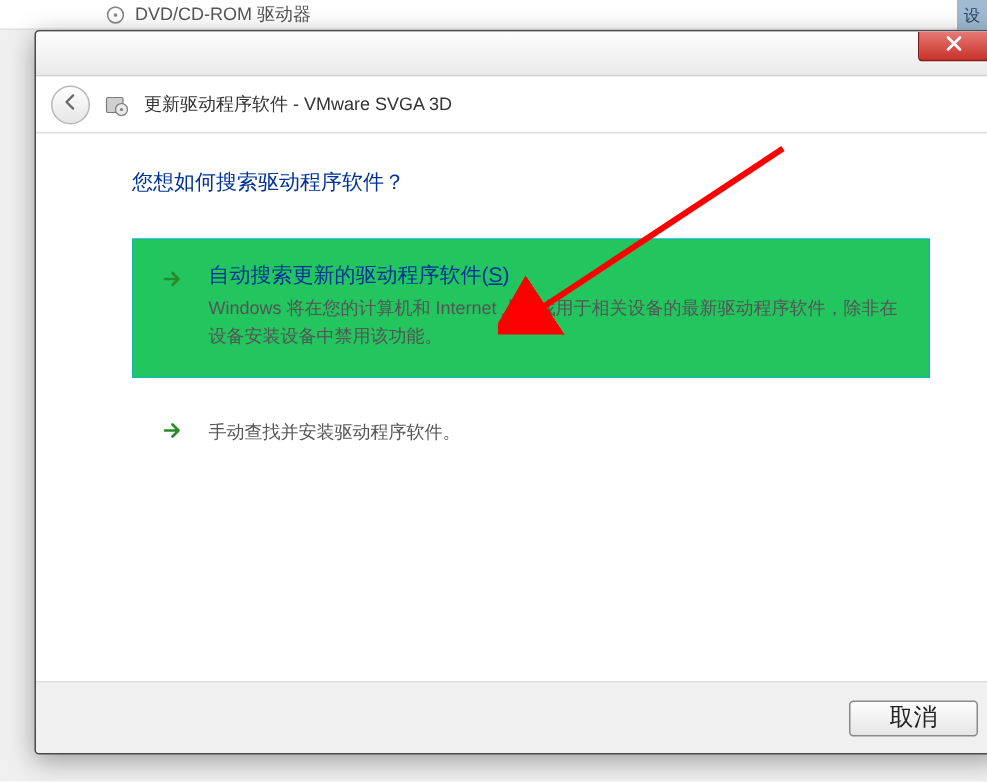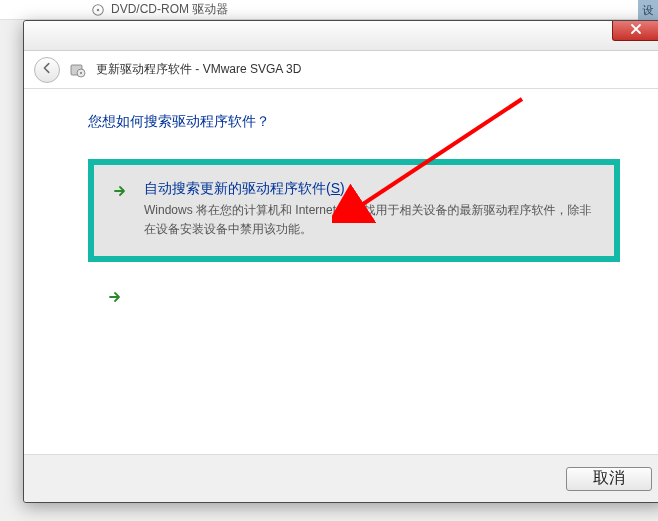--- a/index.html
+++ b/index.html
@@ -13,21 +13,21 @@
       overflow: hidden;
     }
     
     .bg-row {
       position: absolute;
       top: 0; left: 0; right: 0;
       height: 20px;
       background: #fff;
       border-bottom: 1px solid #e0e0e0;
       color: #555;
-      padding-left: 91px;
+      padding-left: 70px;
       display: flex;
       align-items: center;
       gap: 6px;
     }
     .bg-row .ico {
       width: 14px; height: 14px;
       display: inline-flex; align-items: center; justify-content: center;
       color: #888;
     }
     .bg-side {
@@ -113,22 +113,22 @@
       margin-bottom: 28px;
     }
     .option {
       border: 1px solid transparent;
       padding: 14px 18px 16px 18px;
       margin-bottom: 8px;
       cursor: pointer;
       position: relative;
     }
     .option.selected {
-      border: 6px solid #14b8a6;
-      background: #e5e5e5;
+      border: 1px solid #14b8a6;
+      background: #22c55e;
     }
     .option .arrow {
       position: absolute;
       left: 18px; top: 18px;
       width: 16px; height: 16px;
       color: #2a8a2a;
       display: flex; align-items: center; justify-content: center;
     }
     .option-body {
       margin-left: 32px;
@@ -241,20 +241,21 @@
       </div>
     </div>
 
     <div class="option">
       <span class="arrow">
         <svg viewBox="0 0 16 16">
             <path d="M3 8 H11 M8 4 L12 8 L8 12" fill="none" stroke="#2a8a2a" stroke-width="1.8" stroke-linecap="round" stroke-linejoin="round"></path>
           </svg>
       </span>
       <div class="option-body">
+        <div class="option-desc">手动查找并安装驱动程序软件。</div>
       </div>
     </div>
 
     <svg class="anno-arrow" viewBox="0 0 200 130">
       <defs>
         <marker id="ah" markerWidth="12" markerHeight="12" refX="2" refY="6" orient="auto">
           <path d="M0 0 L12 6 L0 12 Z" fill="#ff0000"></path>
         </marker>
       </defs>
       <line x1="190" y1="6" x2="25" y2="115" stroke="#ff0000" stroke-width="4" marker-end="url(#ah)"></line>

